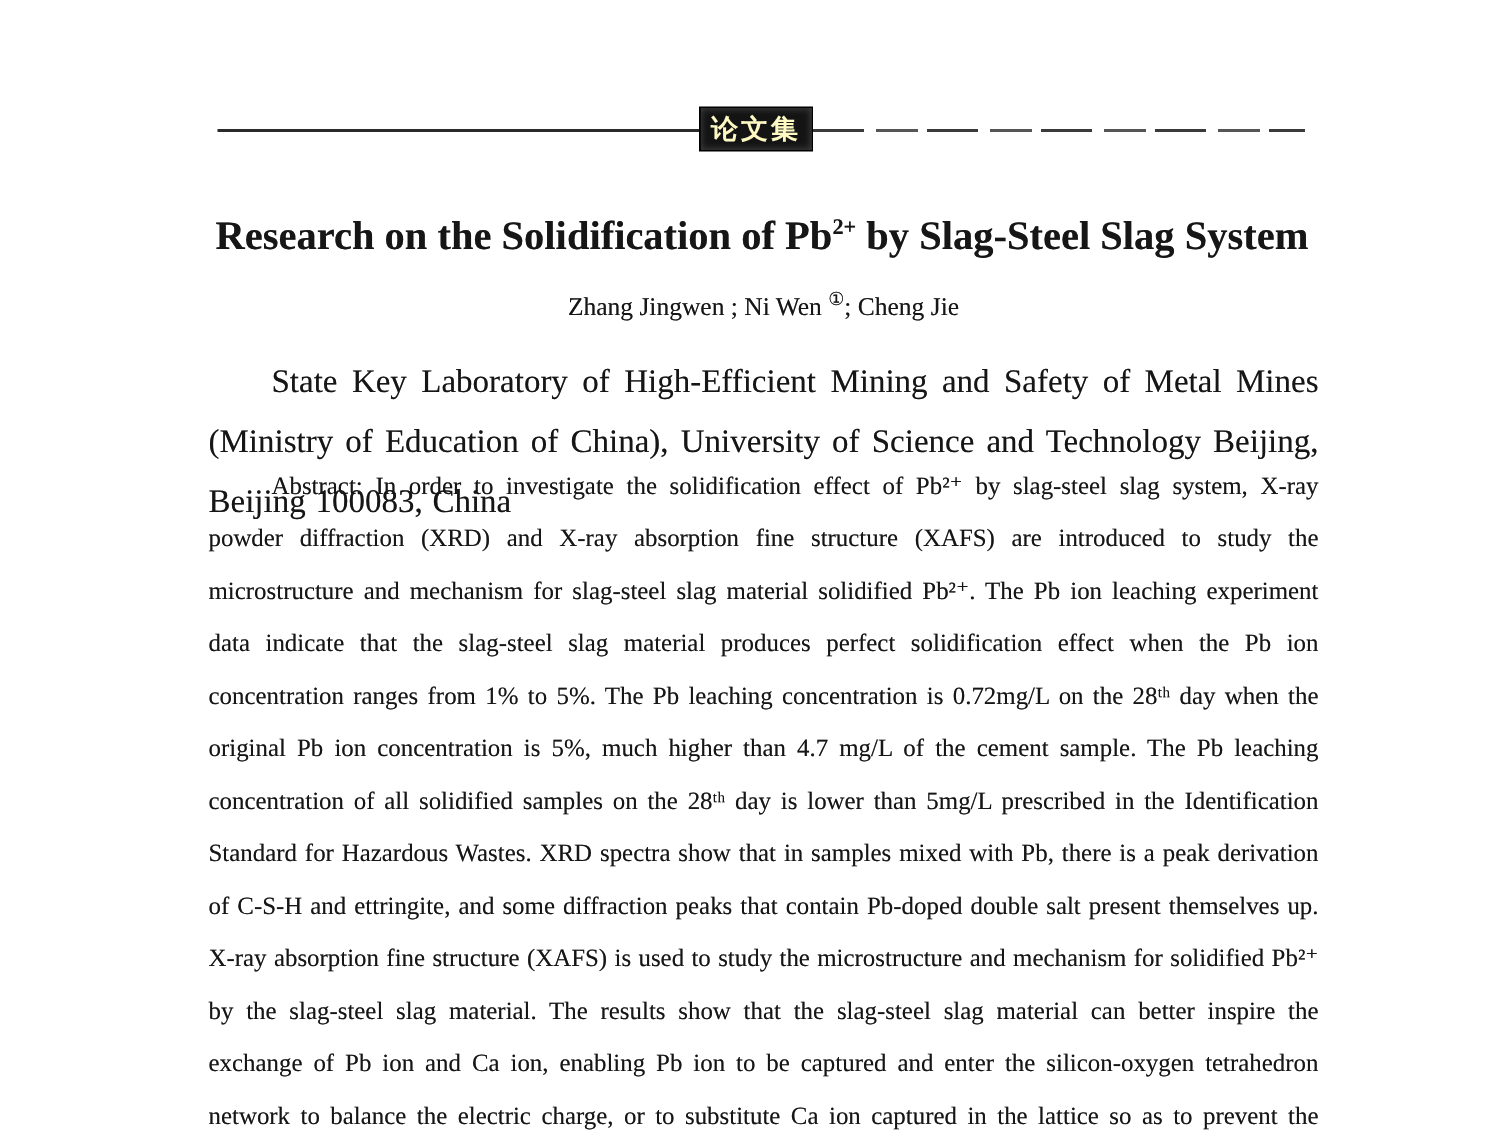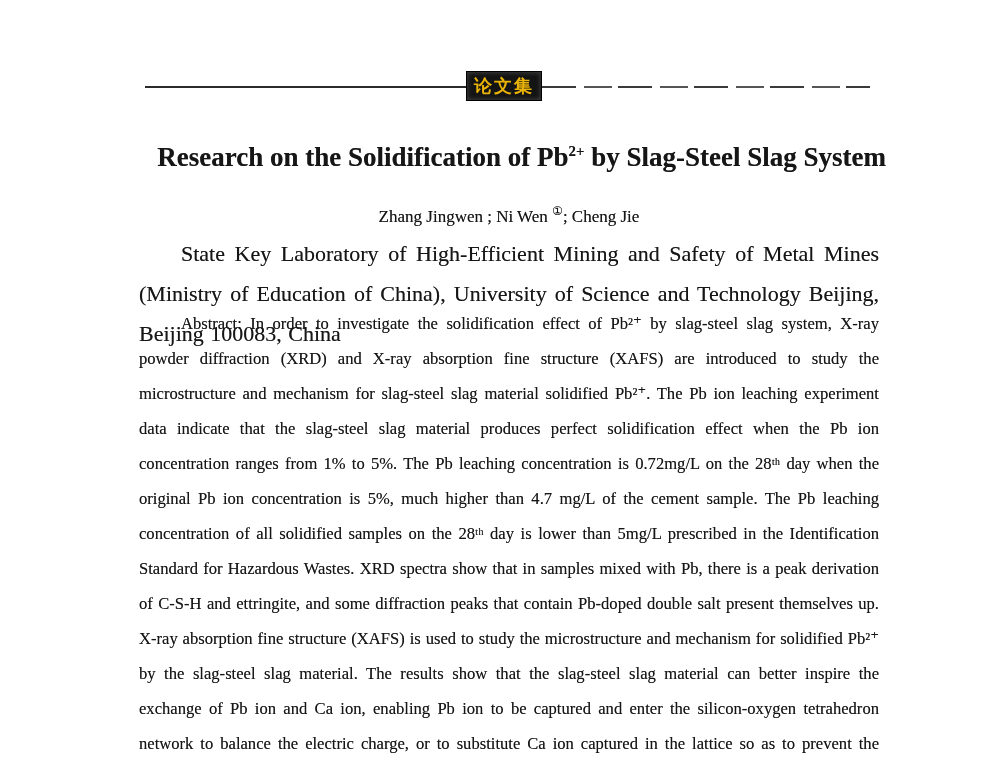--- a/index.html
+++ b/index.html
@@ -46,54 +46,53 @@
     position: absolute;
     left: 322px;
     top: -14px;
     width: 74px;
     height: 28px;
     background: #141414;
     box-shadow: 0 0 0 1px #000, inset 0 0 4px 1px #3c3c3c;
     display: flex;
     align-items: center;
     justify-content: center;
-    color: #eab308;
+    color: #fef9c3;
     font-size: 18px;
     letter-spacing: 2px;
     font-weight: bold;
     overflow: hidden;
   }
 
   .title {
     position: absolute;
     top: 136px;
     left: 130px;
     width: 756px;
     margin: 0;
-    text-align: right;
+    text-align: center;
     font-size: 27px;
     font-weight: bold;
     line-height: 42px;
     white-space: nowrap;
   }
   .title sup {
     font-size: 0.55em;
     vertical-align: super;
     line-height: 0;
   }
 
   .authors {
     position: absolute;
     top: 192px;
     left: 139px;
     width: 740px;
     text-align: center;
     font-size: 17px;
     line-height: 26px;
-    margin-top: 12px;
   }
   .authors sup {
     font-size: 12px;
     vertical-align: super;
     line-height: 0;
   }
 
   .affiliation {
     position: absolute;
     top: 234px;

